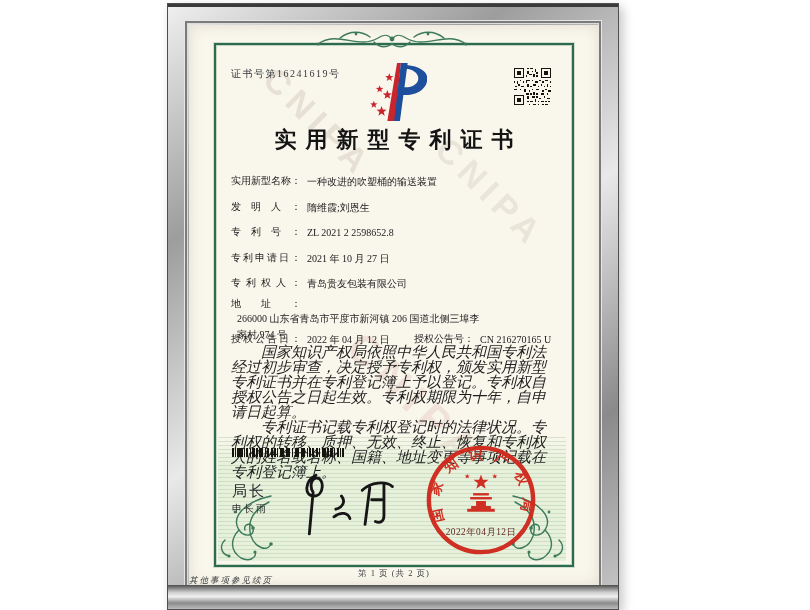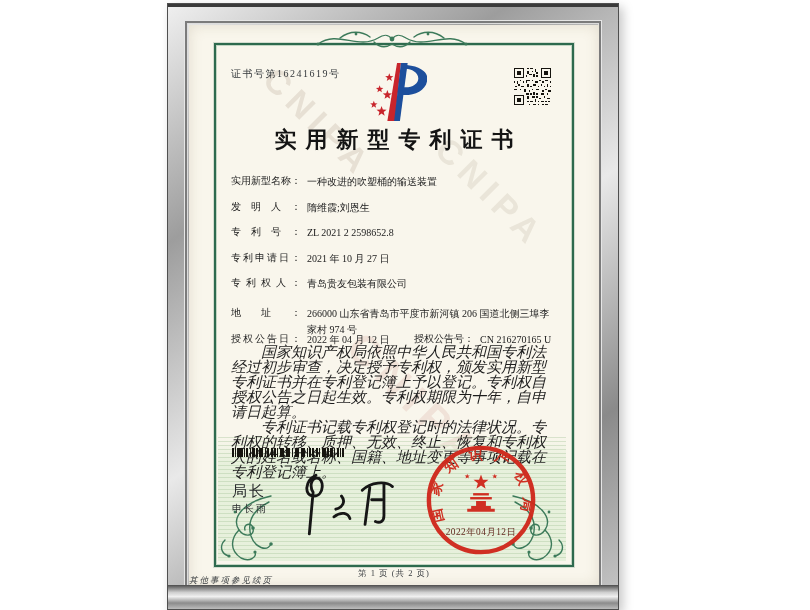--- a/index.html
+++ b/index.html
@@ -51,21 +51,21 @@
   .title {
     position:absolute; left:0; right:0; top:100px; text-align:center;
     font-size:22px; font-weight:bold; letter-spacing:9px; color:#141414; text-indent:9px;
   }
   
   .row { position:absolute; left:42px; display:flex; font-size:10px; color:#222; width:330px; }
   .lbl { flex:none; width:70px; text-align:justify; text-align-last:justify; -moz-text-align-last:justify; }
   .lbl-plain { flex:none; }
   .val { margin-left:6px; line-height:16px; }
   .r0 { top:149px; } .r1 { top:175px; } .r2 { top:200px; } .r3 { top:226px;font-family:Liberation Serif, serif; }
-  .r4 { top:251px; } .r5 { top:281px; } .r5 .val { width:252px; }
+  .r4 { top:251px; } .r5 { top:272px;flex-direction:column; } .r5 .val { width:252px; }
   .grant-date { top:307px; } .grant-no { top:307px; left:225px; width:160px; }
   
   .body-text { position:absolute; left:42px; top:320px; width:328px; font-size:15px;
     line-height:15px; font-style:italic; color:#1d1d1d; }
   .body-text p { margin:0; text-indent:2em; }
   
   .barcode { position:absolute; left:43px; top:423px; width:112px; height:9px;
     background:
       repeating-linear-gradient(90deg,#16140f 0 1px, rgba(0,0,0,0) 1px 3px),
       repeating-linear-gradient(90deg,#16140f 0 2px, rgba(0,0,0,0) 2px 7px),

